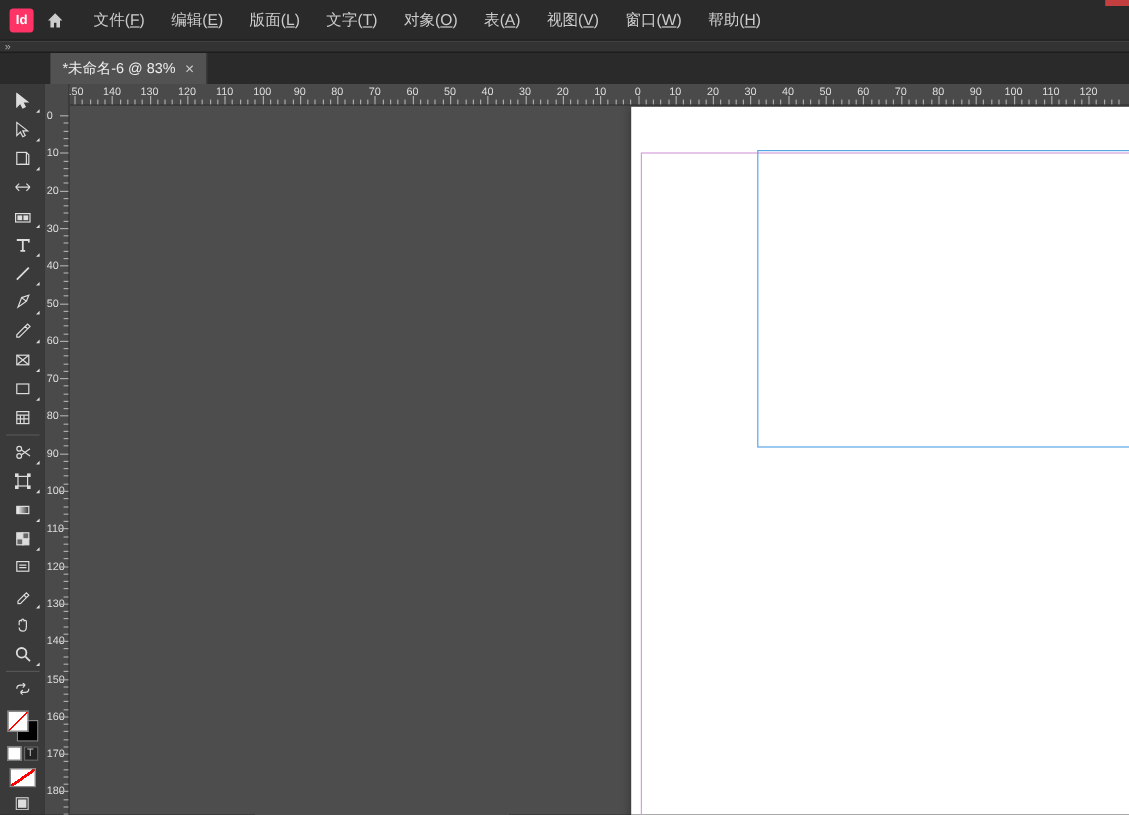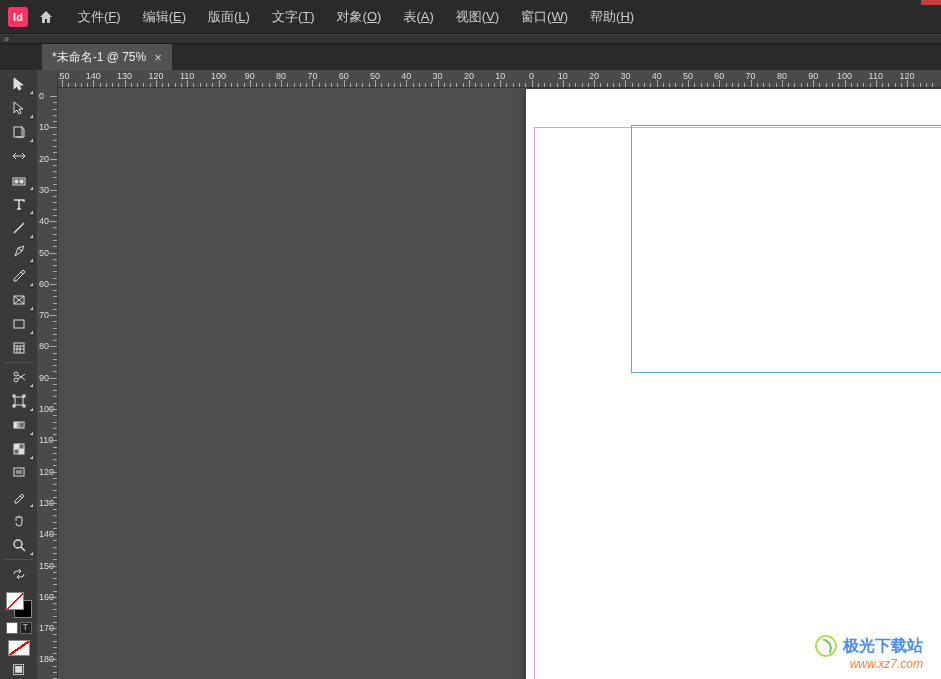--- a/index.html
+++ b/index.html
@@ -91,21 +91,21 @@
   <div class="menu-item"><span>帮助(</span><span class="underline">H</span><span>)</span></div>
 </div>
 <div class="win-close"></div>
 
 <div class="control-strip">
     <span class="chev">»</span>
   </div>
 
 <div class="tabbar">
   <div class="tab">
-    <span>*未命名-1 @ 75%</span>
+    <span>*未命名-6 @ 83%</span>
     <span class="tab-close">×</span>
   </div>
 </div>
 
 <div class="workspace">
 
   <div class="toolbox">
     <div class="tool tool-corner">
         <svg width="14" height="14" viewBox="0 0 14 14">
           <path d="M2 1 L2 12 L5 9 L7 13 L9 12 L7 8 L11 8 Z"></path>
@@ -540,21 +540,14 @@
         <div class="hruler-tick" style="left: 861.62px;"></div>
         <div class="hruler-tick" style="left: 867.88px;"></div>
         <div class="hruler-tick" style="left: 874.14px;"></div>
       </div>
 
     <div class="page">
       <div class="page-margin"></div>
       <div class="text-frame" id="textframe"></div>
     </div>
 
-    <div class="watermark">
-      <div class="top">
-        <span class="gicon"></span>
-        <span class="name">极光下载站</span>
-      </div>
-      <div class="url">www.xz7.com</div>
-    </div>
   </div>
 </div>
 
 </body></html>

